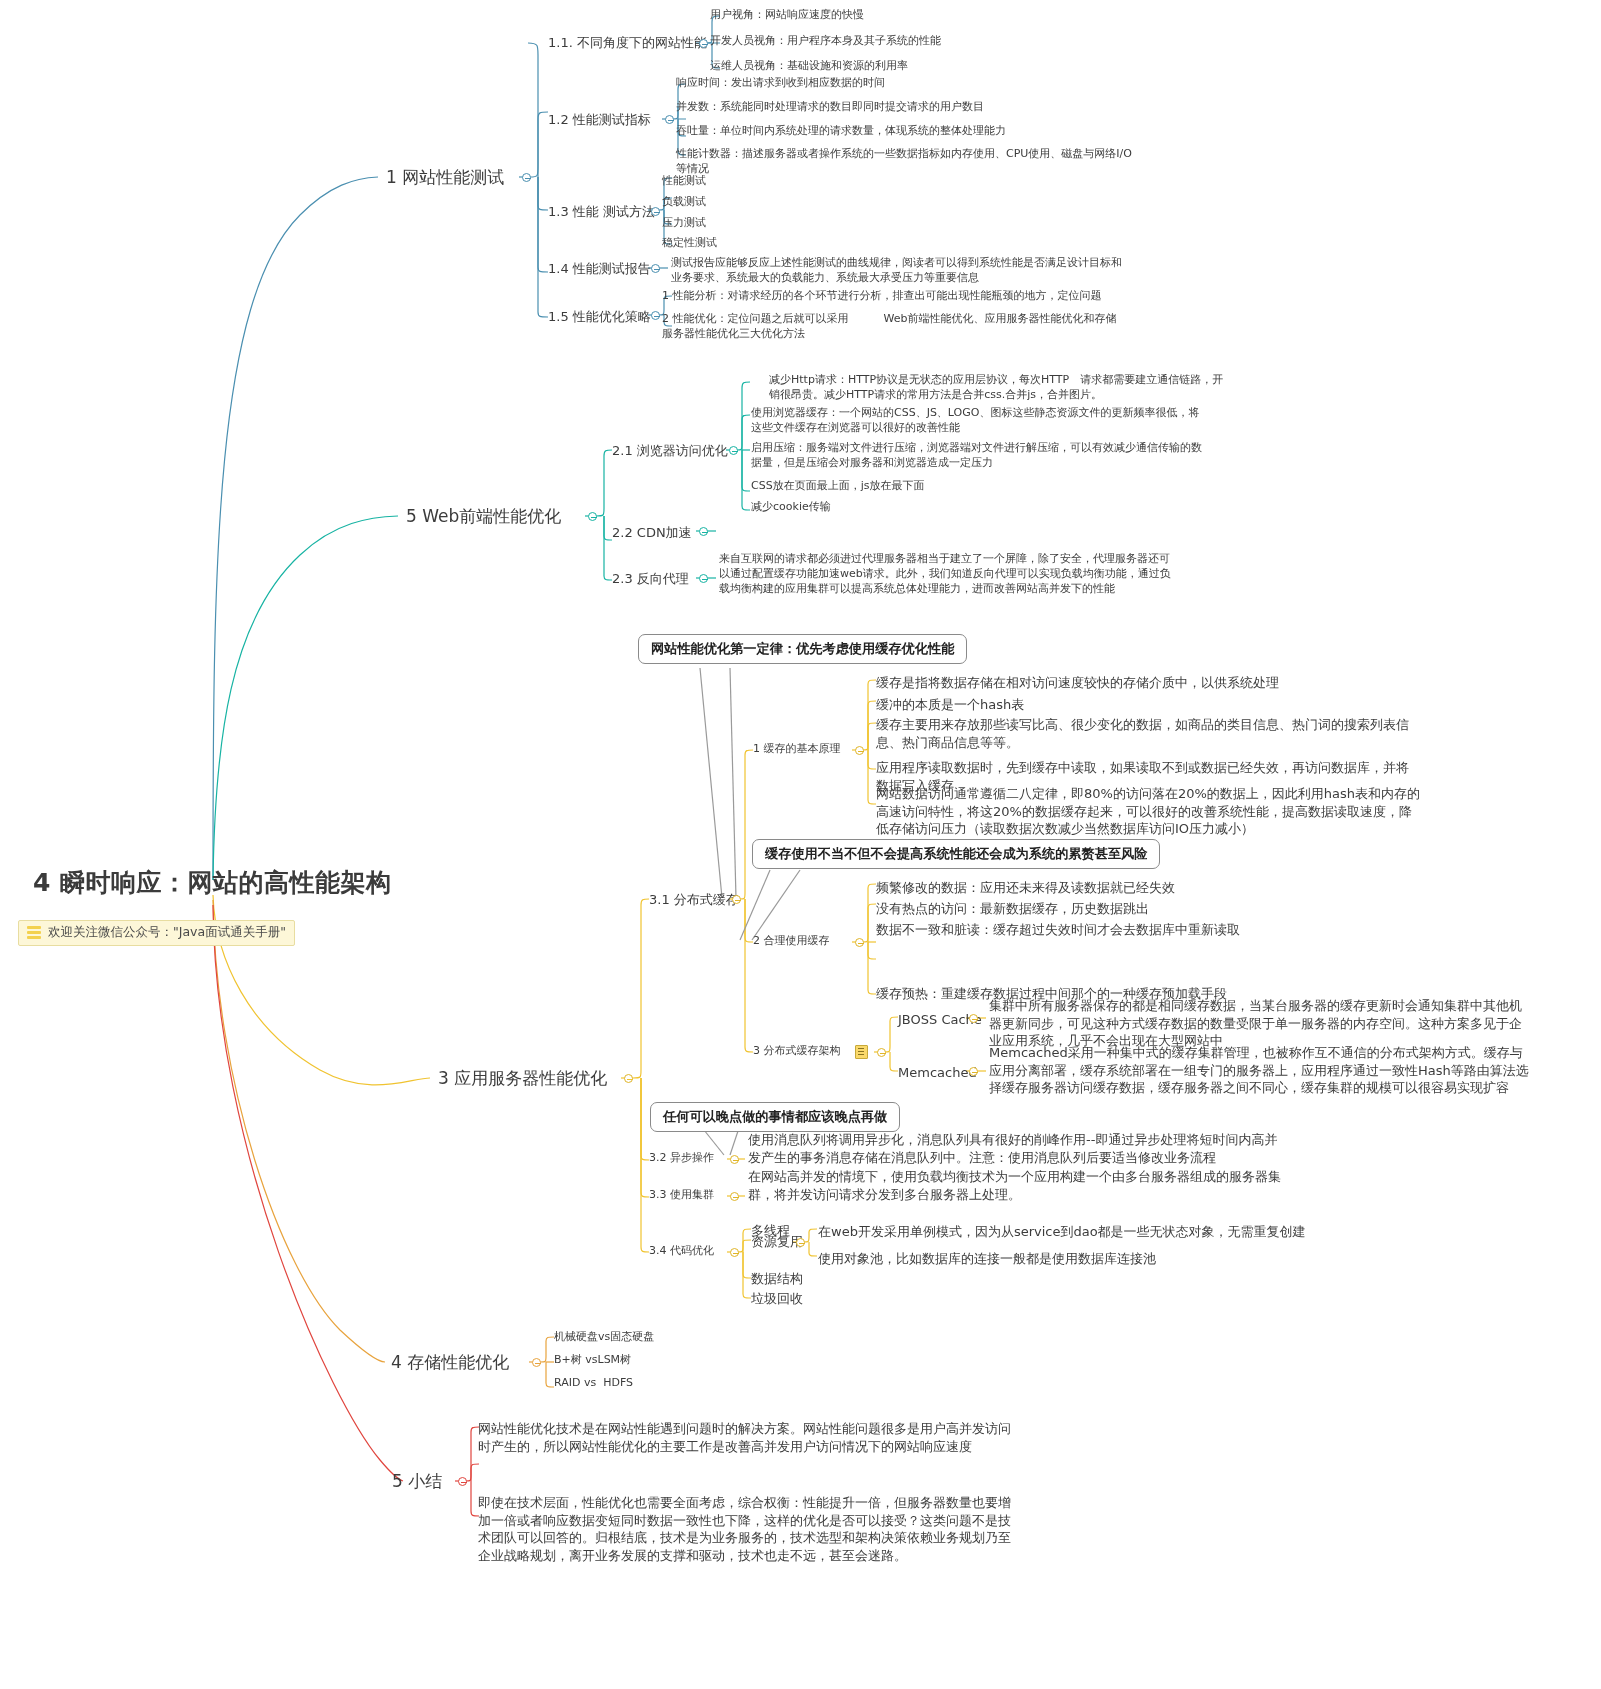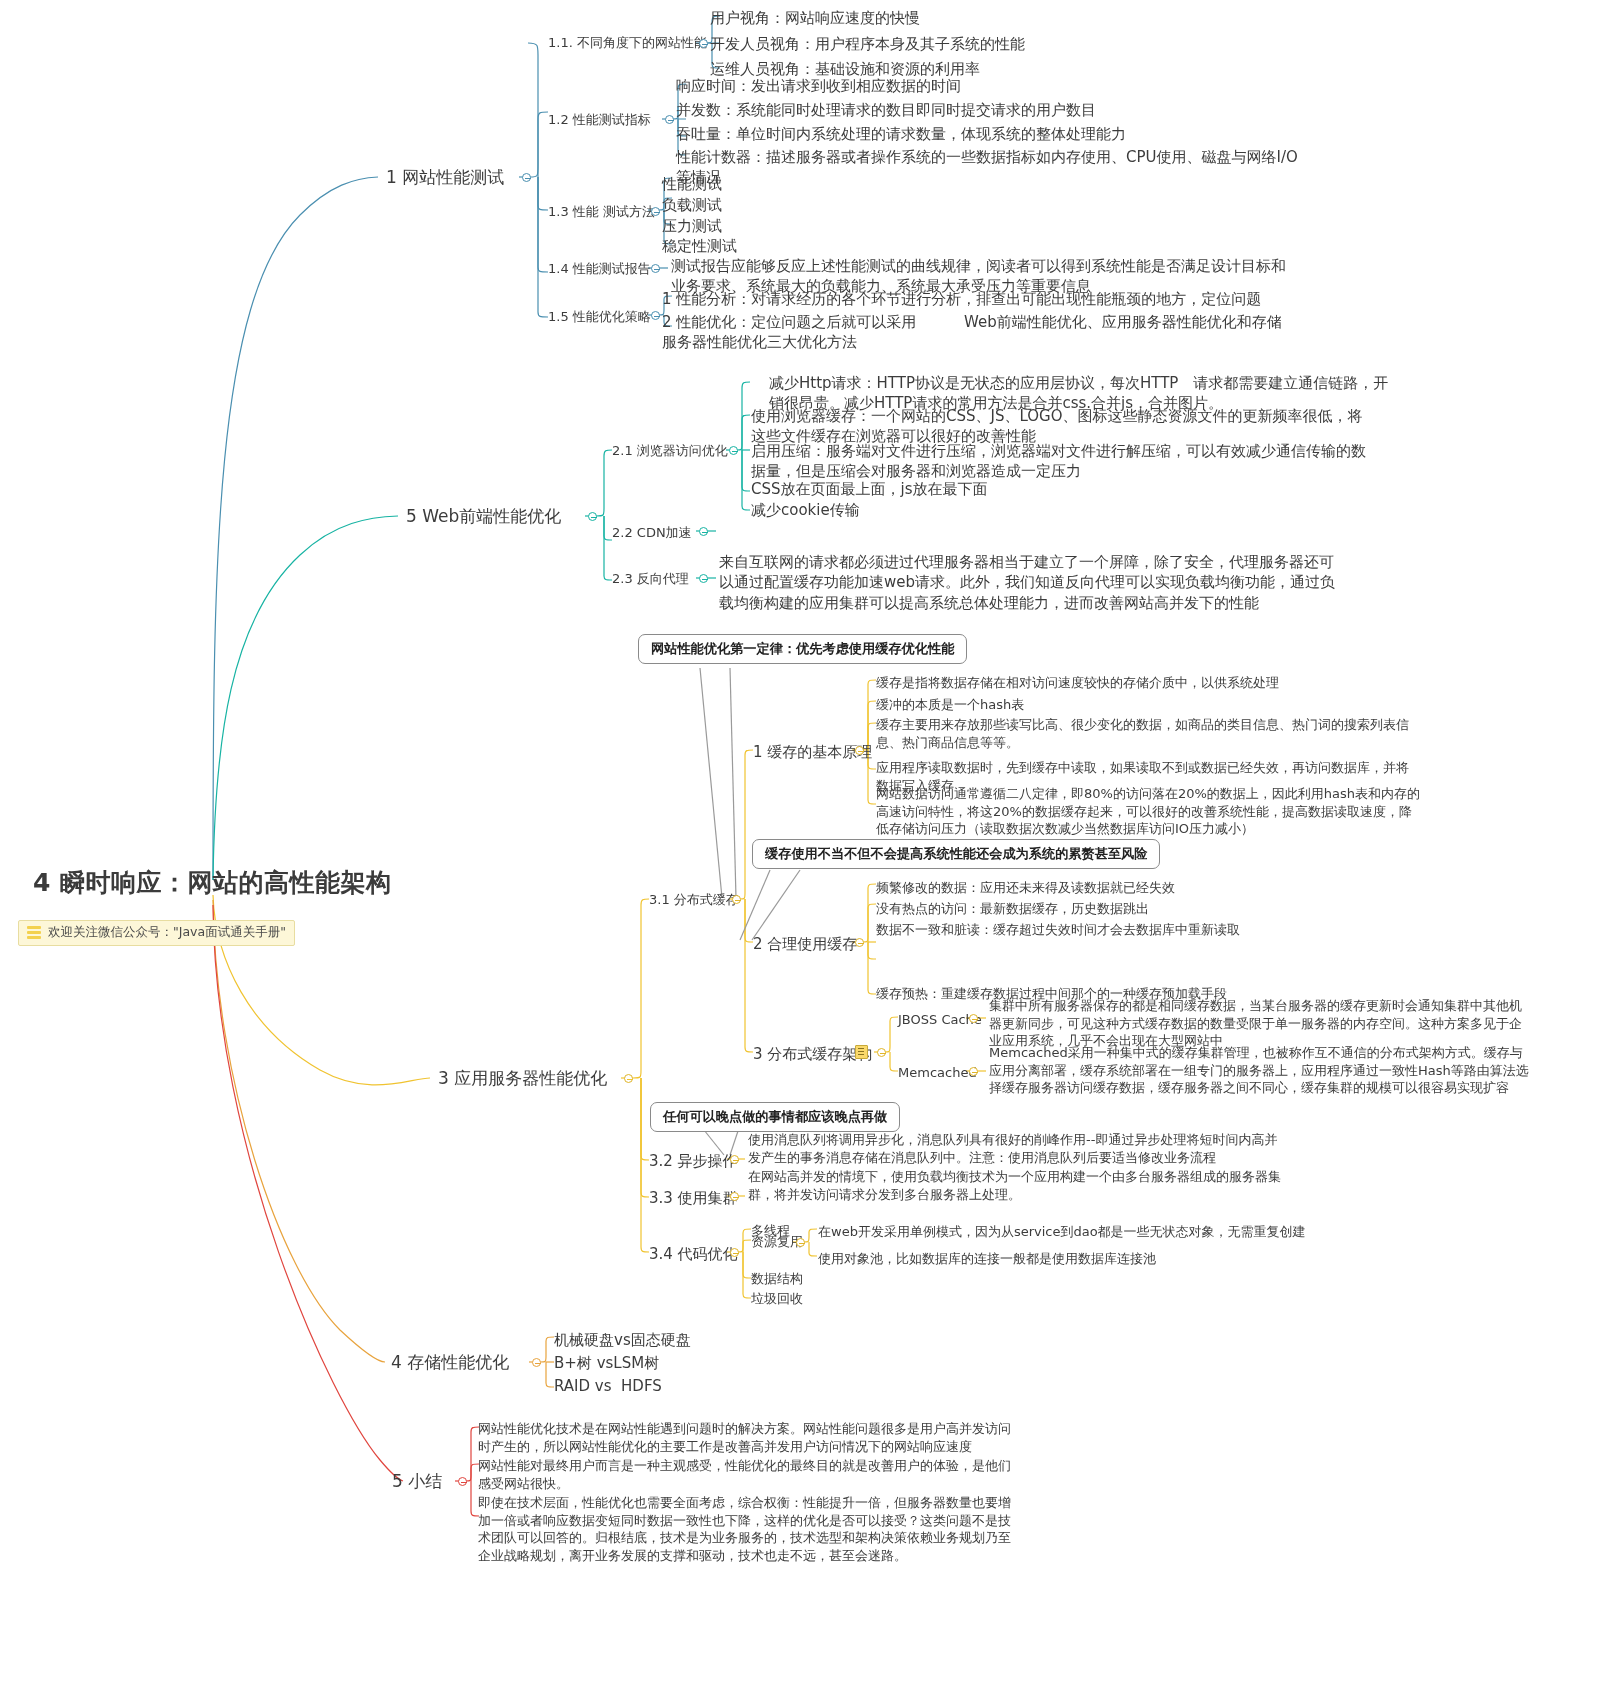--- a/index.html
+++ b/index.html
@@ -22,21 +22,21 @@
     display:flex;align-items:center;gap:7px;
   }
   .note-icon{display:inline-block;width:14px;height:13px;position:relative;flex:0 0 auto;}
   .note-icon i{position:absolute;left:0;width:14px;height:3px;background:#f3d14e;border-radius:1px;display:block;}
   .note-icon i:nth-child(1){top:0;}
   .note-icon i:nth-child(2){top:5px;}
   .note-icon i:nth-child(3){top:10px;}
 
   .lvl1{font-size:17px;color:#3c3c3c;}
   .lvl2{font-size:13px;color:#3c3c3c;}
-  .lvl3{font-size:15px;color:#3c3c3c;}
+  .lvl3{font-size:11px;color:#3c3c3c;}
   .lvl4{font-size:13px;color:#3c3c3c;}
 
   .callout{
     position:absolute;border:1px solid #8a8a8a;border-radius:7px;
     background:#fff;padding:5px 12px;font-size:13.2px;font-weight:bold;color:#222;
     white-space:nowrap;
   }
   .toggle{
     position:absolute;width:9px;height:9px;border-radius:50%;
     background:#fff;box-sizing:border-box;
@@ -310,20 +310,18 @@
   <div class="node lvl1" style="left:391px;top:1351px;">4 存储性能优化</div>
   <div class="toggle" style="left:532px;top:1358px;color:#e8a33d;border:1px solid #e8a33d;"></div>
   <div class="node lvl3" style="left:554px;top:1330px;">机械硬盘vs固态硬盘</div>
   <div class="node lvl3" style="left:554px;top:1353px;">B+树 vsLSM树</div>
   <div class="node lvl3" style="left:554px;top:1376px;">RAID vs  HDFS</div>
 
   <div class="node lvl1" style="left:392px;top:1470px;">5 小结</div>
   <div class="toggle" style="left:458px;top:1477px;color:#e0453e;border:1px solid #e0453e;"></div>
   <div class="node lvl4" style="left:478px;top:1420px;">网站性能优化技术是在网站性能遇到问题时的解决方案。网站性能问题很多是用户高并发访问
 时产生的，所以网站性能优化的主要工作是改善高并发用户访问情况下的网站响应速度</div>
-  <div class="node lvl4" style="left:478px;top:1457px;">网站性能对最终用户而言是一种主观感受，性能优化的最终目的就是改善用户的体验，是他们
-感受网站很快。</div>
   <div class="node lvl4" style="left:478px;top:1494px;">即使在技术层面，性能优化也需要全面考虑，综合权衡：性能提升一倍，但服务器数量也要增
 加一倍或者响应数据变短同时数据一致性也下降，这样的优化是否可以接受？这类问题不是技
 术团队可以回答的。归根结底，技术是为业务服务的，技术选型和架构决策依赖业务规划乃至
 企业战略规划，离开业务发展的支撑和驱动，技术也走不远，甚至会迷路。</div>
 
 </div>
 
 </body></html>

